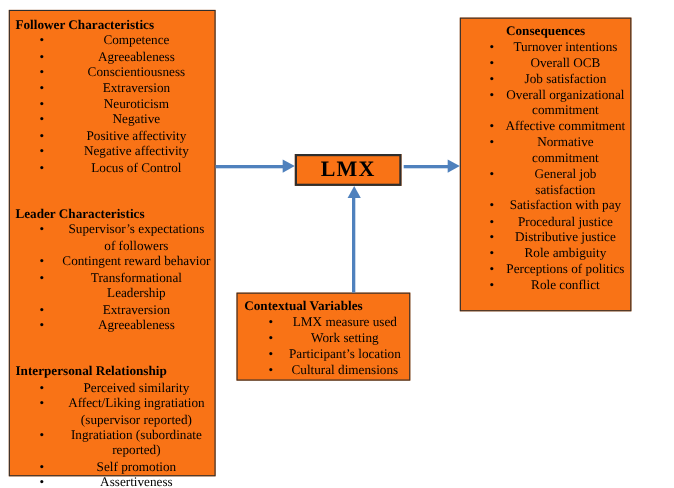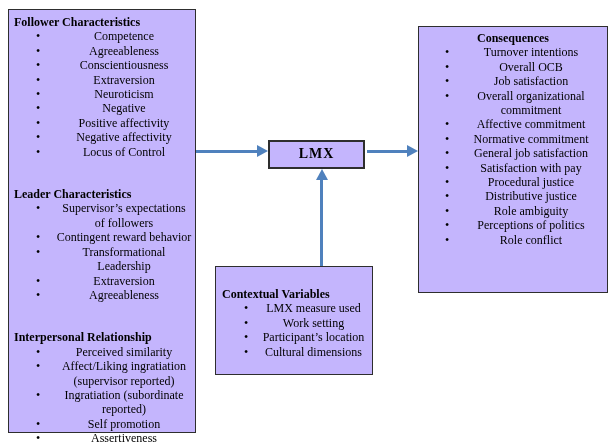--- a/index.html
+++ b/index.html
@@ -11,21 +11,21 @@
     font-family: "Liberation Serif", serif;
     color: var(--text-color, #000000);
     font-size: 12px;
     line-height: 14.4px;
     overflow: hidden;
   }
   .box {
     position: absolute;
     box-sizing: border-box;
     border: 1.5px solid var(--border-color, #2e2e2e);
-    background: #c4b5fd;
+    background: #f97316;
   }
   .box-title { font-weight: bold; }
   .centered { text-align: center; }
   ul.bullets {
     margin: 0;
     padding: 0 0 0 22px;
     list-style: none;
     text-align: center;
   }
   ul.bullets li {
@@ -35,28 +35,28 @@
   ul.bullets li::before {
     content: "\2022";
     position: absolute;
     left: 0;
     top: 0;
   }
   ul.bullets.tight li { padding-left: 14px; }
   .section + .section { margin-top: 28px; }
 
   #antecedents-box { left: 8px; top: 9px; width: 188px; height: 424px; padding: 5px 3px 0 5px; }
-  #consequences-box { left: 418px; top: 26px; width: 190px; height: 267px; padding: 4px 4px 0 4px; }
+  #consequences-box { left: 418px; top: 16px; width: 156px; height: 267px; padding: 4px 4px 0 4px; }
   #lmx-box {
     left: 268px; top: 140px; width: 97px; height: 29px;
     border-width: 2px;
     display: flex; align-items: center; justify-content: center;
-    font-weight: bold; font-size: 14px; letter-spacing: 1px;
+    font-weight: bold; font-size: 20px; letter-spacing: 1px;
   }
-  #contextual-box { left: 215px; top: 266px; width: 158px; height: 109px; padding: 20px 3px 0 6px; }
+  #contextual-box { left: 215px; top: 266px; width: 158px; height: 80px; padding: 4px 3px 0 6px; }
 
   .arrow-line { position: absolute; background: var(--arrow-color, #4f81bd); }
   #arrow-left-line  { left: 196px; top: 150px; width: 62px; height: 3px; }
   #arrow-left-head  { position: absolute; left: 257px; top: 145px; width: 0; height: 0;
                       border-top: 6px solid transparent; border-bottom: 6px solid transparent;
                       border-left: 11px solid var(--arrow-color, #4f81bd); }
   #arrow-right-line { left: 367px; top: 150px; width: 41px; height: 3px; }
   #arrow-right-head { position: absolute; left: 407px; top: 145px; width: 0; height: 0;
                       border-top: 6px solid transparent; border-bottom: 6px solid transparent;
                       border-left: 11px solid var(--arrow-color, #4f81bd); }

